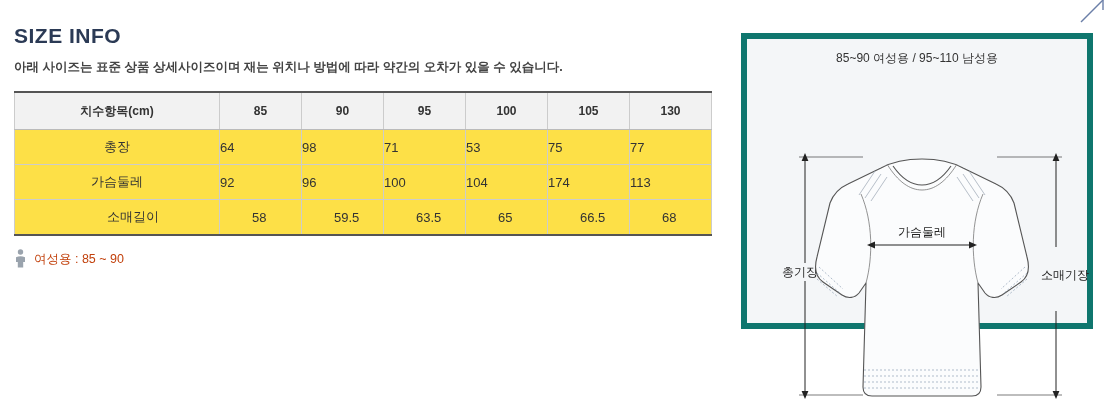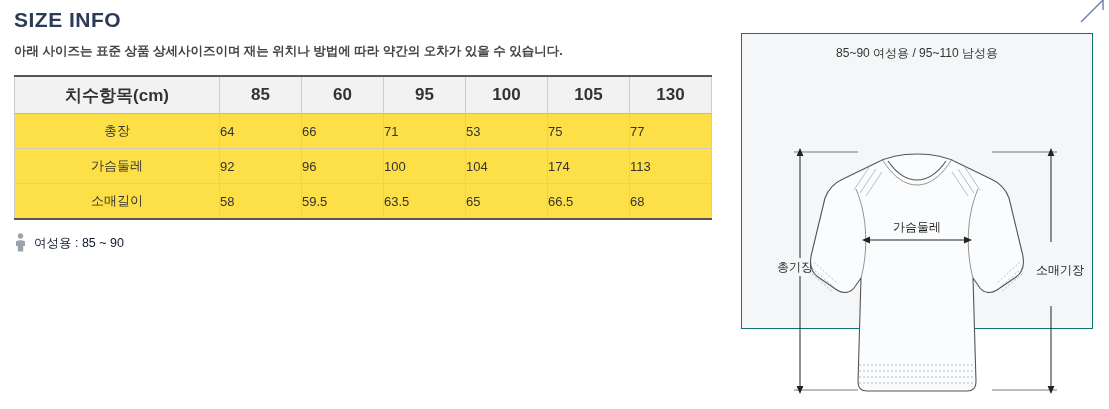--- a/index.html
+++ b/index.html
@@ -17,21 +17,21 @@
     width: 1109px;
     height: 409px;
     overflow: hidden;
     background: #ffffff;
   }
 
   
   #left {
     position: absolute;
     left: 14px;
-    top: 8px;
+    top: 24px;
     width: 706px;
   }
   #title {
     font-size: 21px;
     font-weight: bold;
     color: #2b3a55;
     letter-spacing: 0.5px;
     margin: 0 0 12px 0;
     line-height: 1.1;
   }
@@ -52,30 +52,31 @@
   table.size-table td {
     border: 1px solid #cccccc;
     height: 34px;
     font-size: 13px;
     color: #333333;
     padding: 0;
   }
   table.size-table thead th {
     background: #f2f2f2;
     font-weight: bold;
-    font-size: 17px;
+    font-size: 12px;
     border-top: 2px solid #555555;
     border-bottom: 1px solid #bbbbbb;
     height: 36px;
   }
   table.size-table tbody td {
     background: #fde047;
   }
   table.size-table tbody tr:last-child td {
     border-bottom: 2px solid #555555;
+    padding-left: 32px;
   }
   table.size-table td.label-cell,
   table.size-table th.label-cell {
     text-align: center;
   }
 
   #legend {
     margin-top: 13px;
     display: flex;
     align-items: center;
@@ -89,33 +90,33 @@
     margin-right: 46px;
   }
   .legend-icon {
     width: 13px;
     height: 19px;
     margin-right: 7px;
     display: block;
   }
   .legend-text {
     font-size: 12.5px;
-    color: #0f172a;
+    color: #c2410c;
     line-height: 1;
   }
 
   
   #right {
     position: absolute;
     left: 741px;
     top: 33px;
     width: 352px;
     height: 296px;
     background: #f4f6f8;
-    border: 1px solid #0f766e;
+    border: 6px solid #0f766e;
     box-sizing: border-box;
   }
   #right-caption {
     text-align: center;
     font-size: 12px;
     color: #333333;
     padding-top: 12px;
     line-height: 1.2;
   }
   #diagram-wrap {
@@ -155,32 +156,32 @@
         <col style="width:82px">
         <col style="width:82px">
         <col style="width:82px">
         <col style="width:82px">
         <col style="width:82px">
       </colgroup>
       <thead>
         <tr>
           <th class="label-cell">치수항목(cm)</th>
           <th>85</th>
-          <th>60</th>
+          <th>90</th>
           <th>95</th>
           <th>100</th>
           <th>105</th>
           <th>130</th>
         </tr>
       </thead>
       <tbody>
         <tr>
           <td class="label-cell">총장</td>
           <td>64</td>
-          <td>66</td>
+          <td>98</td>
           <td>71</td>
           <td>53</td>
           <td>75</td>
           <td>77</td>
         </tr>
         <tr>
           <td class="label-cell">가슴둘레</td>
           <td>92</td>
           <td>96</td>
           <td>100</td>

